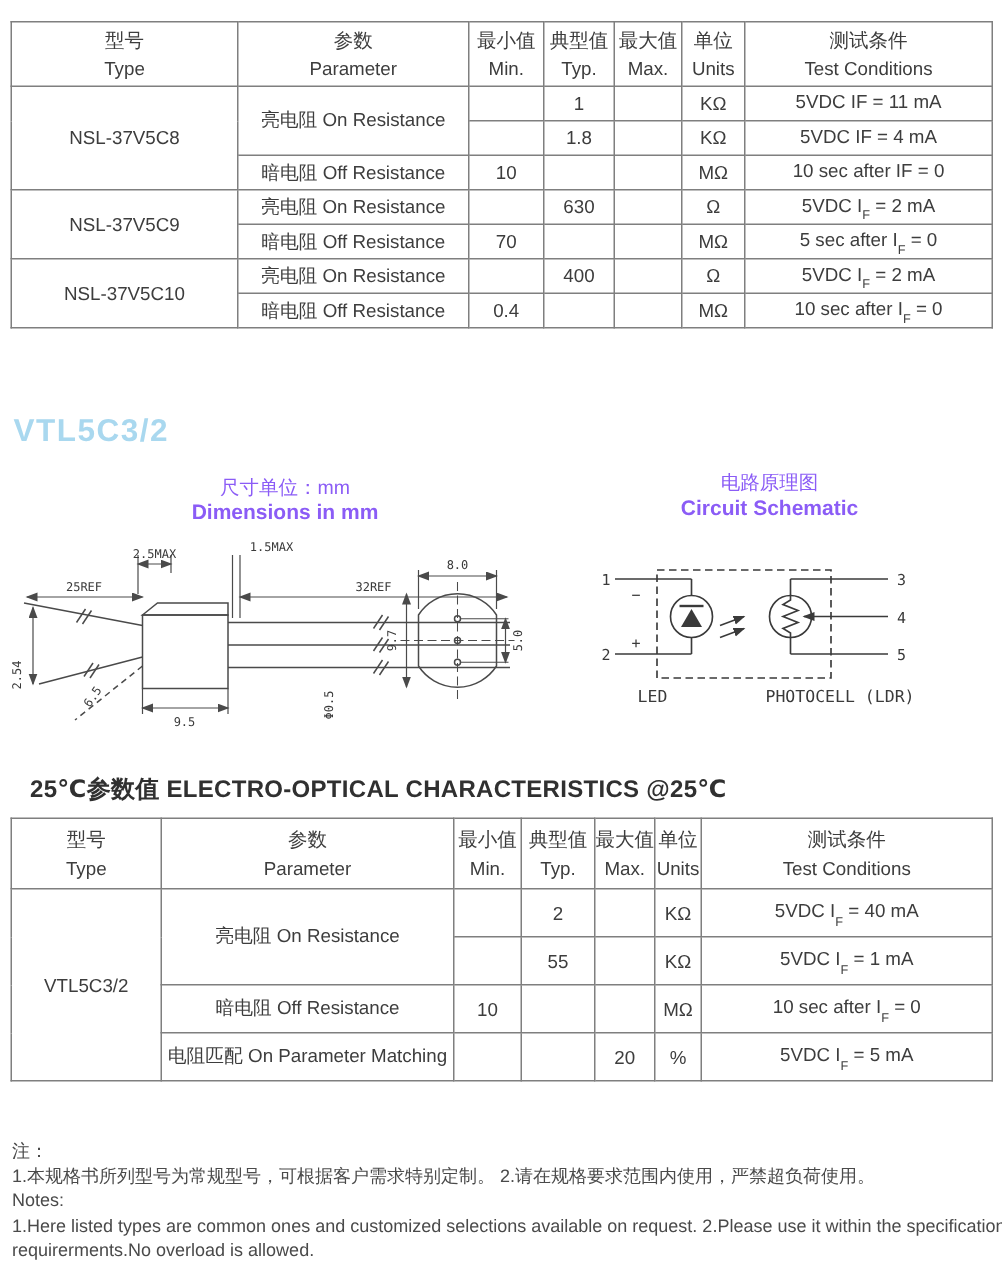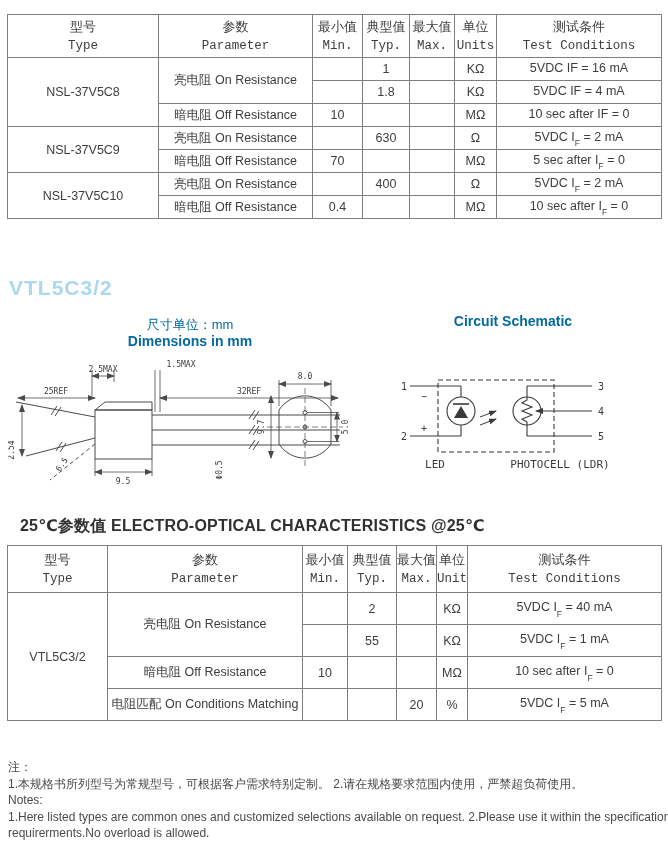--- a/index.html
+++ b/index.html
@@ -6,33 +6,33 @@
   .page {
     position:relative; width:668px; height:855px; background:#ffffff;
     font-family:"Liberation Sans","DejaVu Sans",sans-serif; color:#3d3d3d; overflow:hidden;
   }
   table { border-collapse:collapse; table-layout:fixed; position:absolute;padding-left:16px; }
   th,td {
     border:1px solid #7f7f7f; text-align:center; vertical-align:middle;
     padding:0; font-weight:normal; overflow:hidden; font-size:12.5px; color:#3d3d3d;
   }
   th .cn { display:block; font-size:13px; line-height:20px; }
-  th .en { display:block; font-size:12.5px; line-height:18px;font-family:Liberation Mono, monospace; }
+  th .en { display:block; font-size:12.5px; line-height:18px; }
   .t1 { left:7px; top:14px; width:654px; }
   .t1 thead tr { height:43px; }
   .t1 tbody tr { height:23px; }
   .t2 { left:7px; top:545px; width:654px; }
   .t2 thead tr { height:47px; }
   .t2 tbody tr { height:32px; }
   sub { font-size:8.5px; position:relative; top:2px; }
   .vtl-heading {
     position:absolute; left:9px; top:276px; font-size:21px; font-weight:bold;
     letter-spacing:1px; color:#a9d8ef;
   }
-  .caption { position:absolute; text-align:center; width:210px; color:#0369a1; }
+  .caption { position:absolute; text-align:center; width:210px; color:#8b5cf6; }
   .caption .cn { display:block; font-size:13px; line-height:17px; }
   .caption .en { display:block; font-size:14px; line-height:17px;font-weight:bold; }
   .cap-dims { left:85px; top:316px; }
   .cap-circ { left:408px; top:313px; }
   .section2-title {
     position:absolute; left:20px; top:516px; font-size:16px; font-weight:600;
     color:#303030; letter-spacing:0.2px;
   }
   .notes { position:absolute; left:8px; top:759px; font-size:12px; line-height:16.5px; color:#4a4a4a; }
   .notes div { white-space:nowrap; }
@@ -90,21 +90,21 @@
       </tr>
     </thead>
     <tbody>
       <tr>
         <td rowspan="3">NSL-37V5C8</td>
         <td rowspan="2">亮电阻 On Resistance</td>
         <td></td>
         <td>1</td>
         <td></td>
         <td>KΩ</td>
-        <td><span>5VDC IF = 16 mA</span><sub></sub><span></span></td>
+        <td><span>5VDC IF = 11 mA</span><sub></sub><span></span></td>
       </tr>
       <tr>
         <td></td>
         <td>1.8</td>
         <td></td>
         <td>KΩ</td>
         <td><span>5VDC IF = 4 mA</span><sub></sub><span></span></td>
       </tr>
       <tr>
         <td>暗电阻 Off Resistance</td>
@@ -151,20 +151,21 @@
     </tbody>
   </table>
 
   <div class="vtl-heading">VTL5C3/2</div>
 
   <div class="caption cap-dims">
     <span class="cn">尺寸单位：mm</span>
     <span class="en">Dimensions in mm</span>
   </div>
   <div class="caption cap-circ">
+    <span class="cn">电路原理图</span>
     <span class="en">Circuit Schematic</span>
   </div>
 
   <svg style="left:8px; top:352px;" width="352" height="140" viewBox="0 0 352 140">
     <defs>
       <marker id="arr" markerWidth="9" markerHeight="8" refX="7" refY="3" orient="auto-start-reverse" markerUnits="userSpaceOnUse">
         <path d="M0,0 L8,3 L0,6 Z" fill="#4a4a4a"></path>
       </marker>
     </defs>
     <g stroke="#4a4a4a" stroke-width="1" fill="none">
@@ -348,21 +349,21 @@
       </tr>
       <tr>
         <td>暗电阻 Off Resistance</td>
         <td>10</td>
         <td></td>
         <td></td>
         <td>MΩ</td>
         <td><span>10 sec after I</span><sub>F</sub><span> = 0</span></td>
       </tr>
       <tr>
-        <td>电阻匹配 On Conditions Matching</td>
+        <td>电阻匹配 On Parameter Matching</td>
         <td></td>
         <td></td>
         <td>20</td>
         <td>%</td>
         <td><span>5VDC I</span><sub>F</sub><span> = 5 mA</span></td>
       </tr>
     </tbody>
   </table>
 
   <div class="notes">

